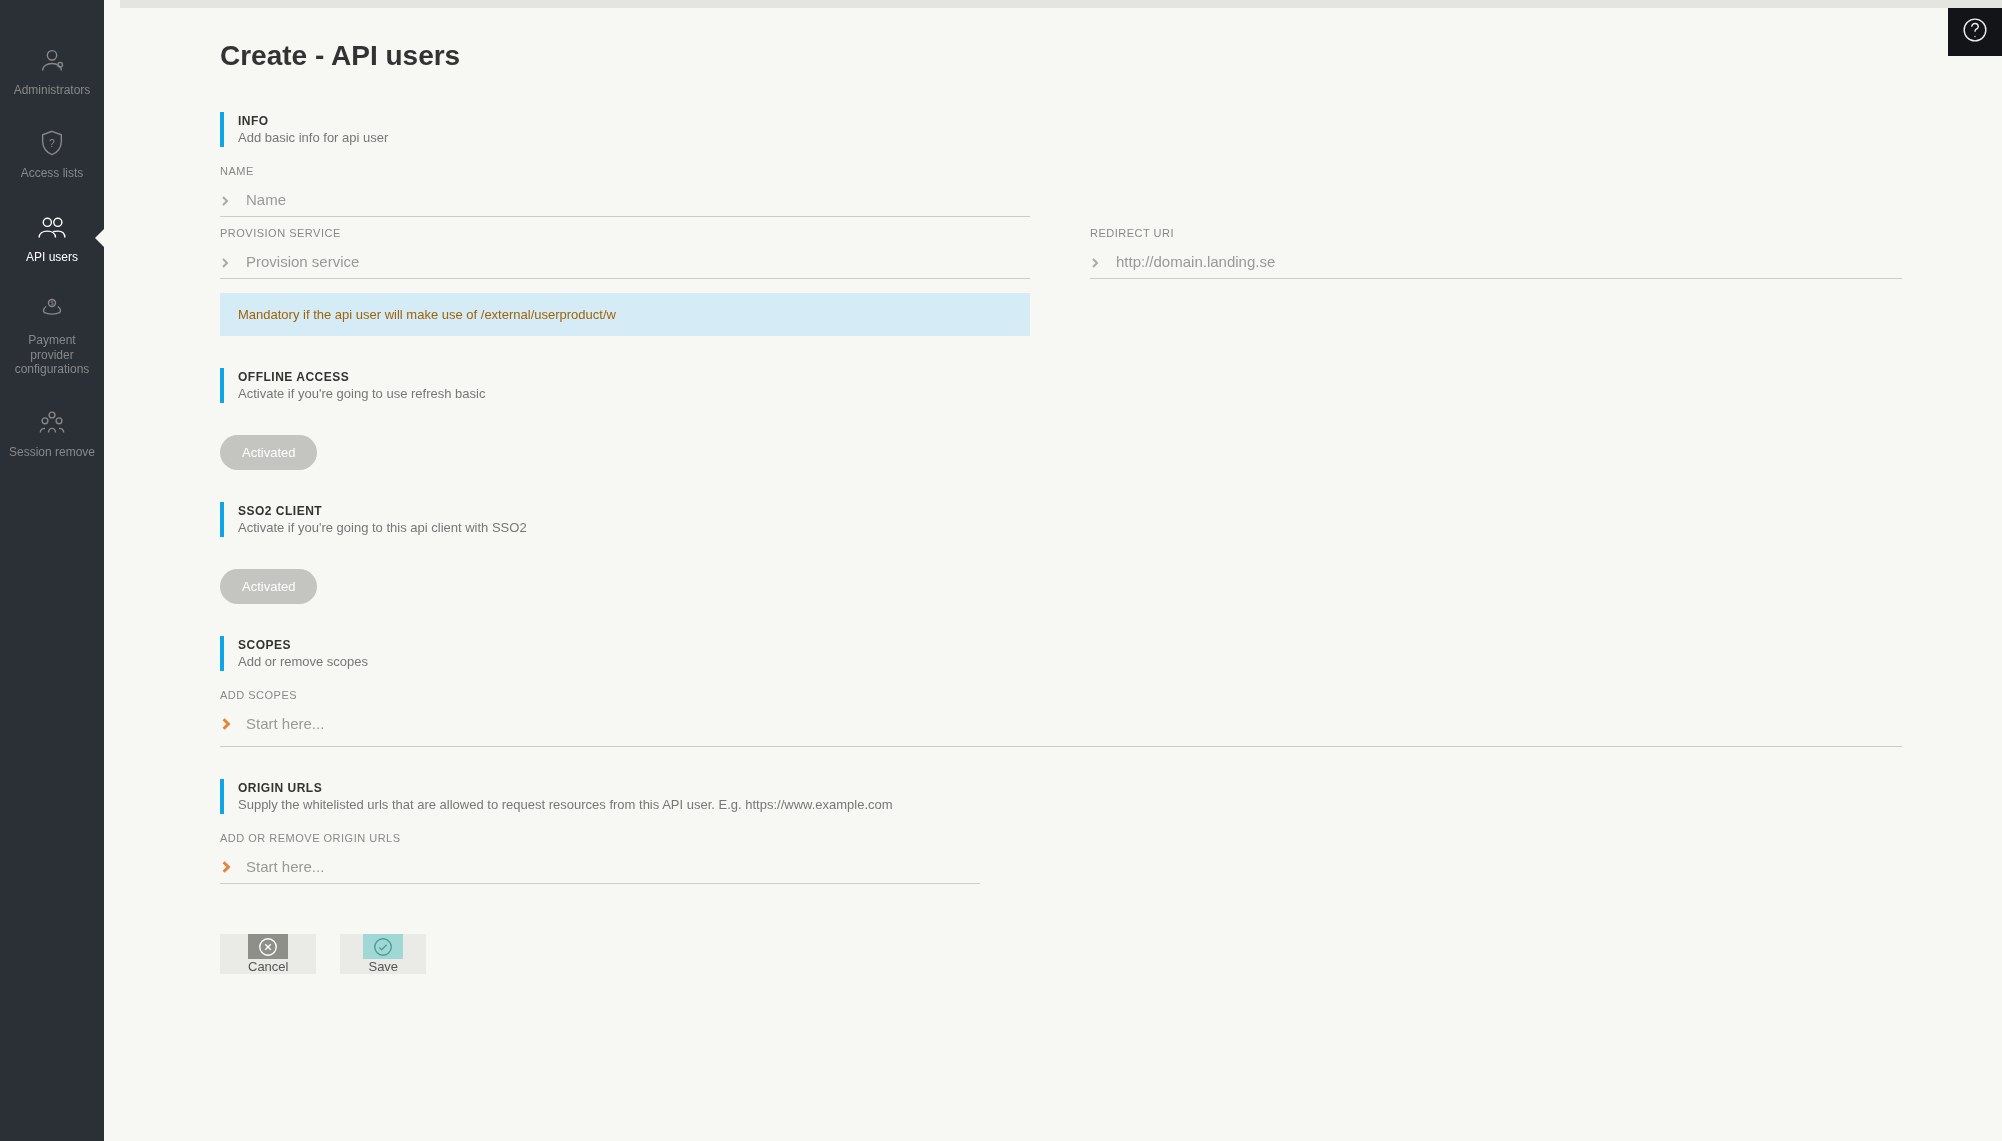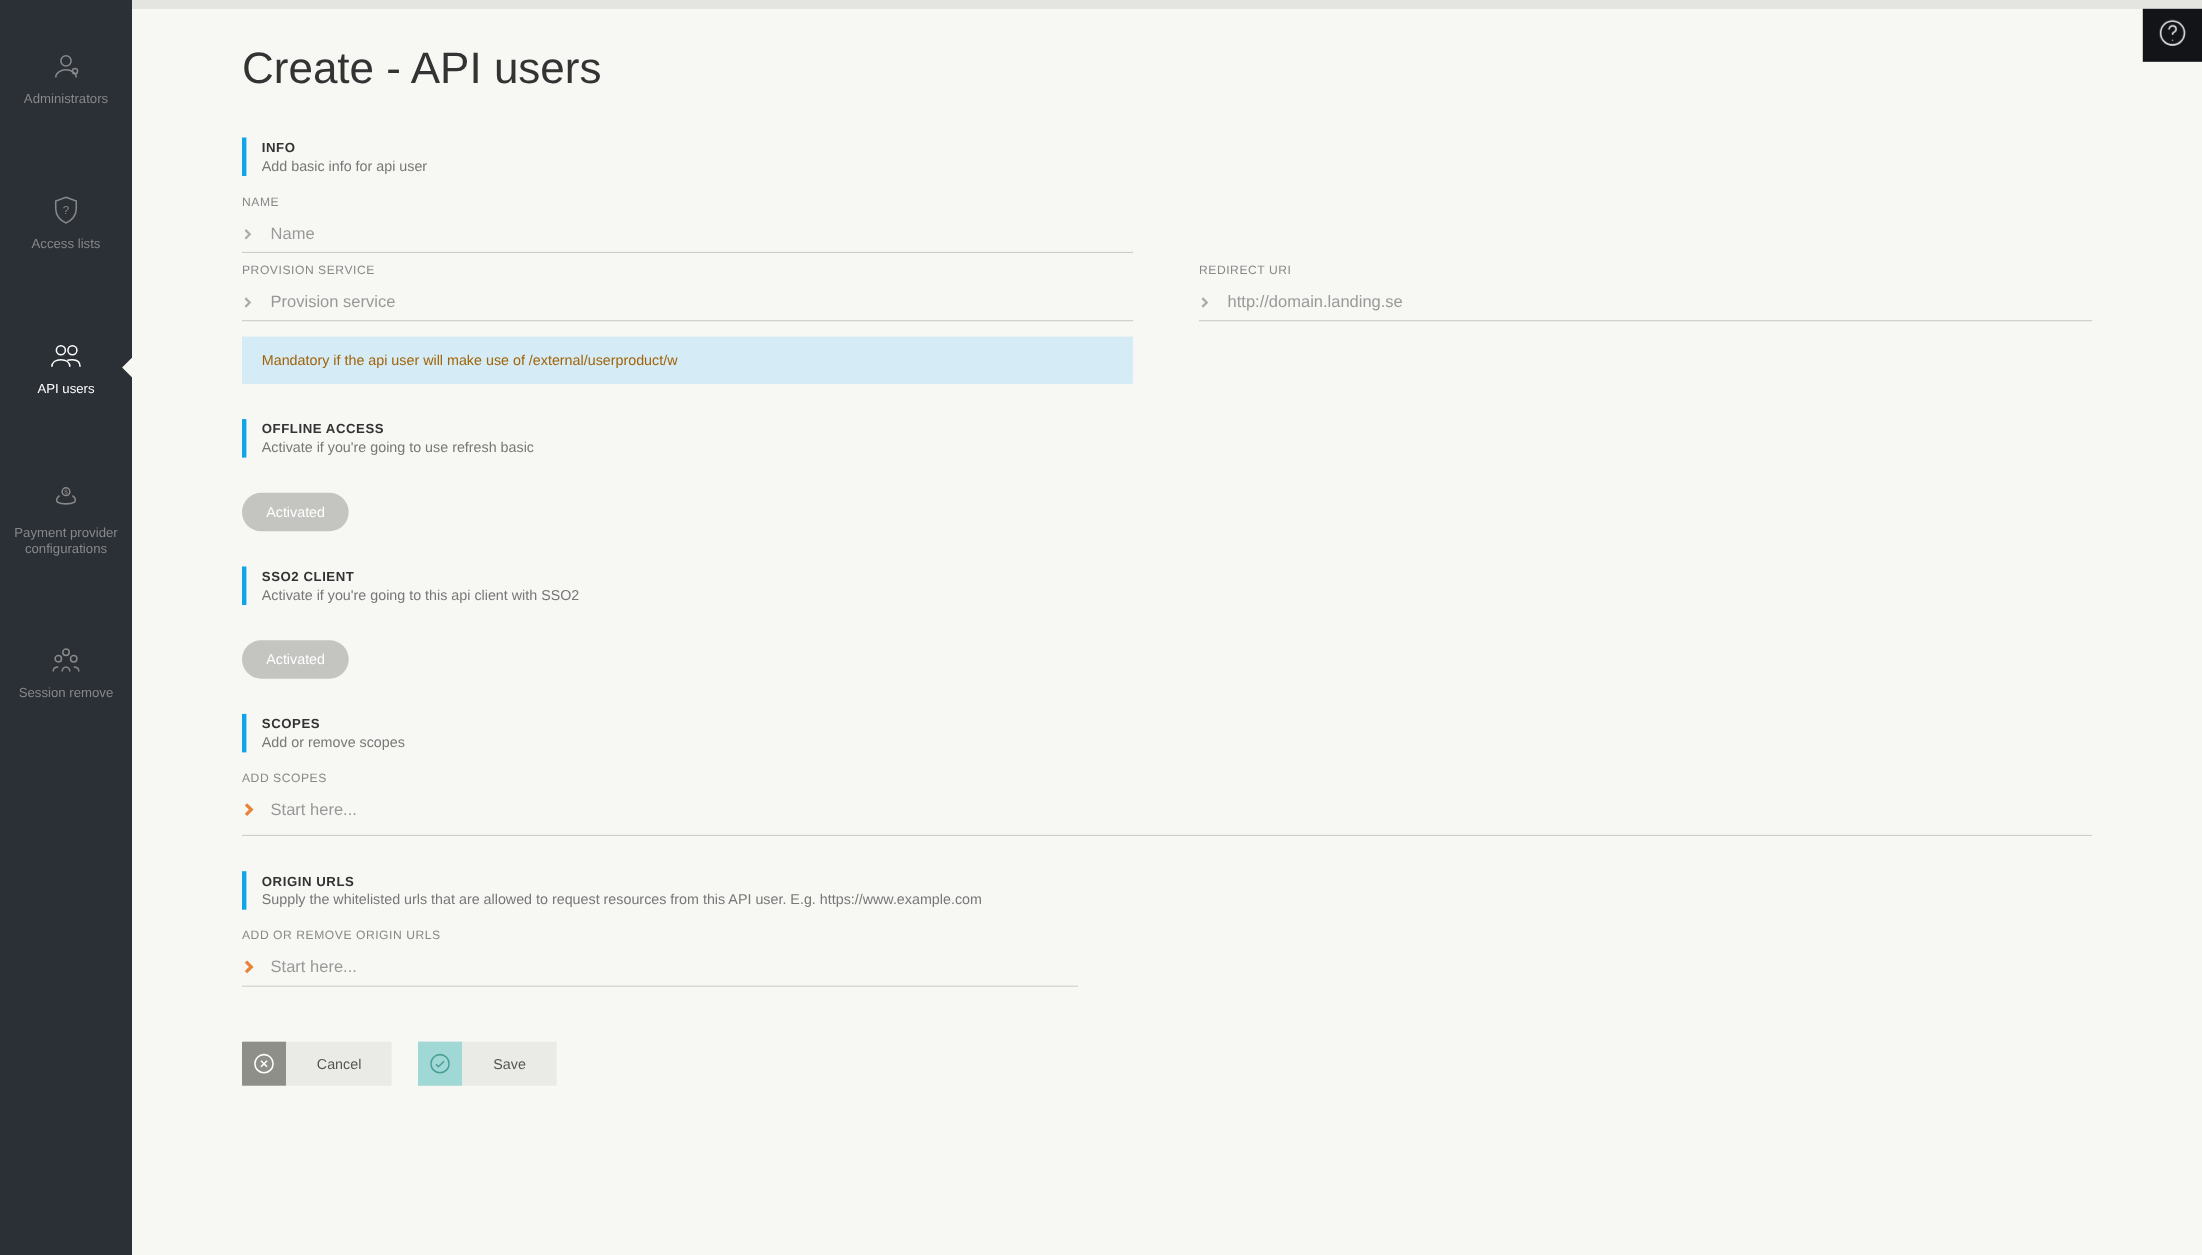--- a/index.html
+++ b/index.html
@@ -1,28 +1,27 @@
 <!DOCTYPE html>
 <html><head>
 <meta charset="utf-8">
 <style>
 * { margin: 0; padding: 0; box-sizing: border-box; }
 body { font-family: -apple-system, BlinkMacSystemFont, "Segoe UI", Arial, sans-serif; background: #f7f7f4; color: #333; overflow-x: hidden; }
 
 .sidebar {
   position: fixed;
   left: 0; top: 0;
-  width: 120px; height: 100vh;
+  width: 104px; height: 100vh;
   background: #2b2f36;
   display: flex;
   flex-direction: column;
   align-items: center;
   padding-top: 30px;
   z-index: 10;
-  gap: 48px;
 }
 .sidebar-item {
   width: 100%;
   display: flex;
   flex-direction: column;
   align-items: center;
   padding: 16px 0;
   cursor: pointer;
   color: #888;
   font-size: 12px;
@@ -66,22 +65,22 @@
 }
 .help-button svg { width: 26px; height: 26px; stroke: #eee; fill: none; stroke-width: 1.3; }
 
 .main {
   margin-left: 120px;
   padding: 40px 100px 60px 100px;
   max-width: 1900px;
 }
 
 .page-title {
-  font-size: 40px;
-  font-weight: 400;
+  font-size: 28px;
+  font-weight: 700;
   color: #333;
   margin-bottom: 40px;
 }
 
 .section-header {
   border-left: 4px solid #0ea5e9;
   padding: 2px 0 2px 14px;
   margin-bottom: 18px;
 }
 .section-title {
@@ -164,20 +163,21 @@
 .action-btn {
   display: flex;
   align-items: center;
   border: none;
   background: #eaeae6;
   cursor: pointer;
   font-size: 13px;
   color: #555;
   padding: 0;
   height: 40px;
+  flex-direction: column;
 }
 .action-btn .icon-box {
   width: 40px; height: 40px;
   display: flex;
   align-items: center;
   justify-content: center;
 }
 .action-btn .icon-box svg { width: 22px; height: 22px; fill: none; stroke-width: 1.5; }
 .action-btn.cancel .icon-box { background: #8f8f8a; }
 .action-btn.cancel .icon-box svg { stroke: #fff; }

